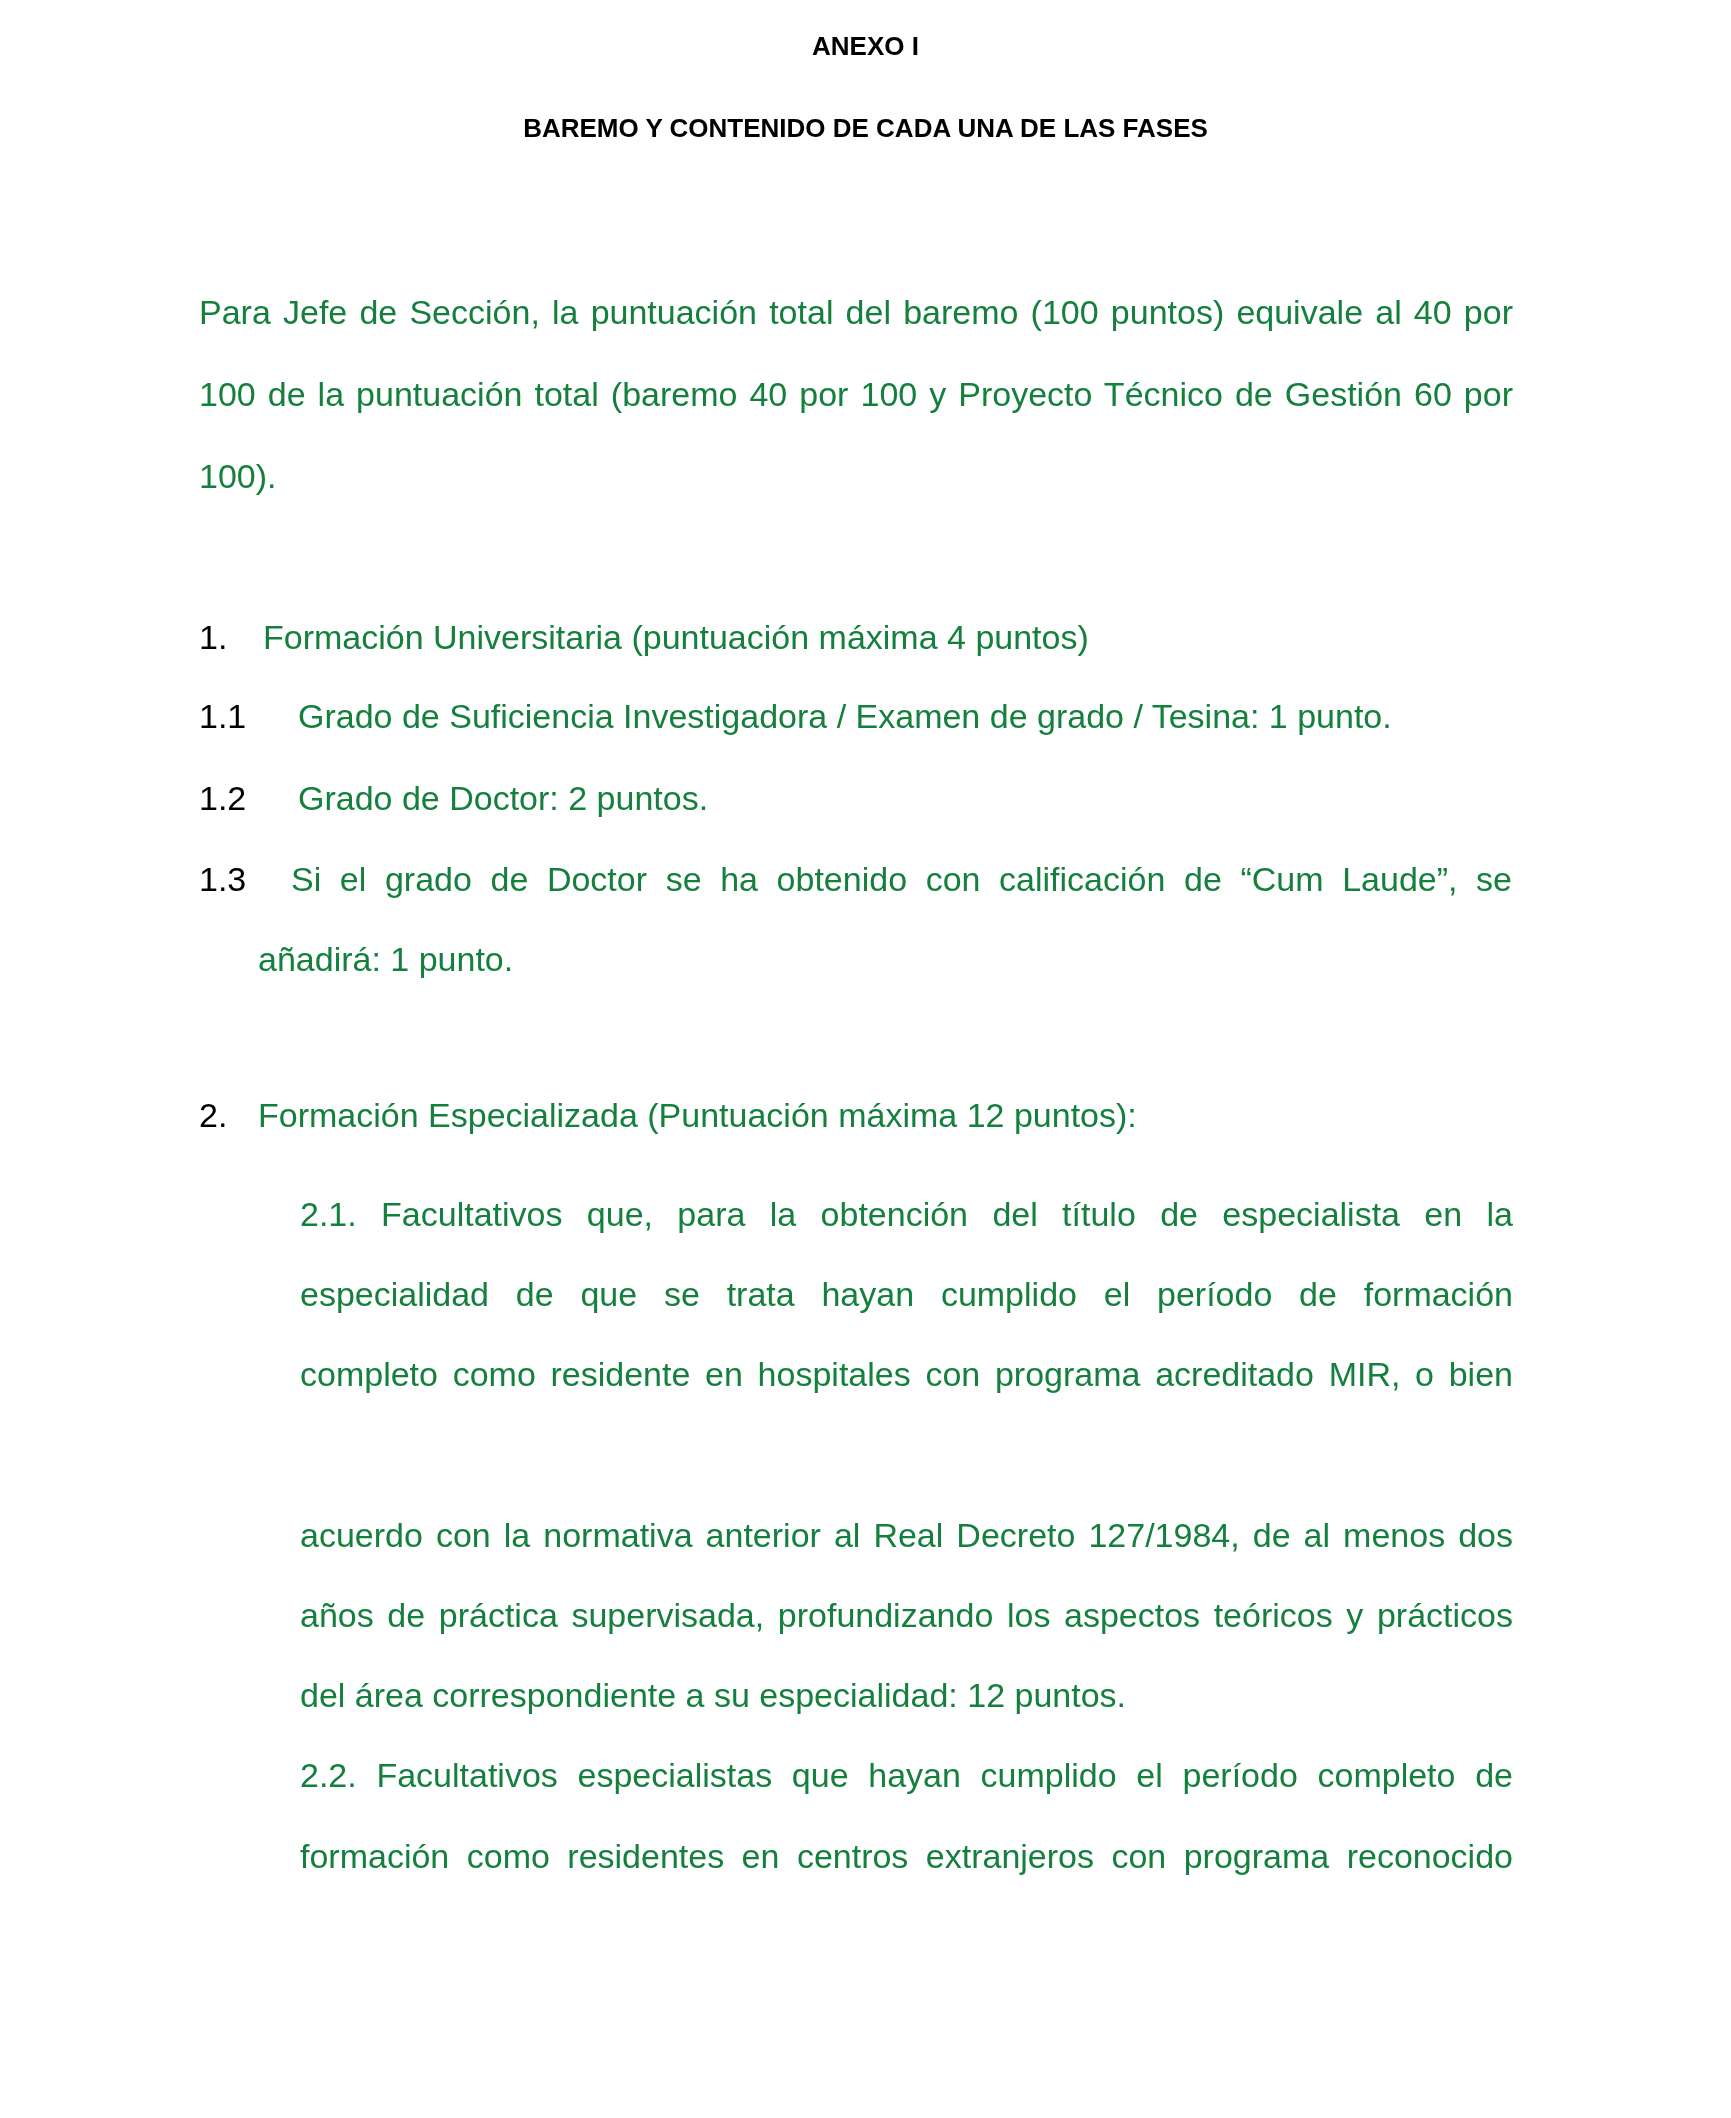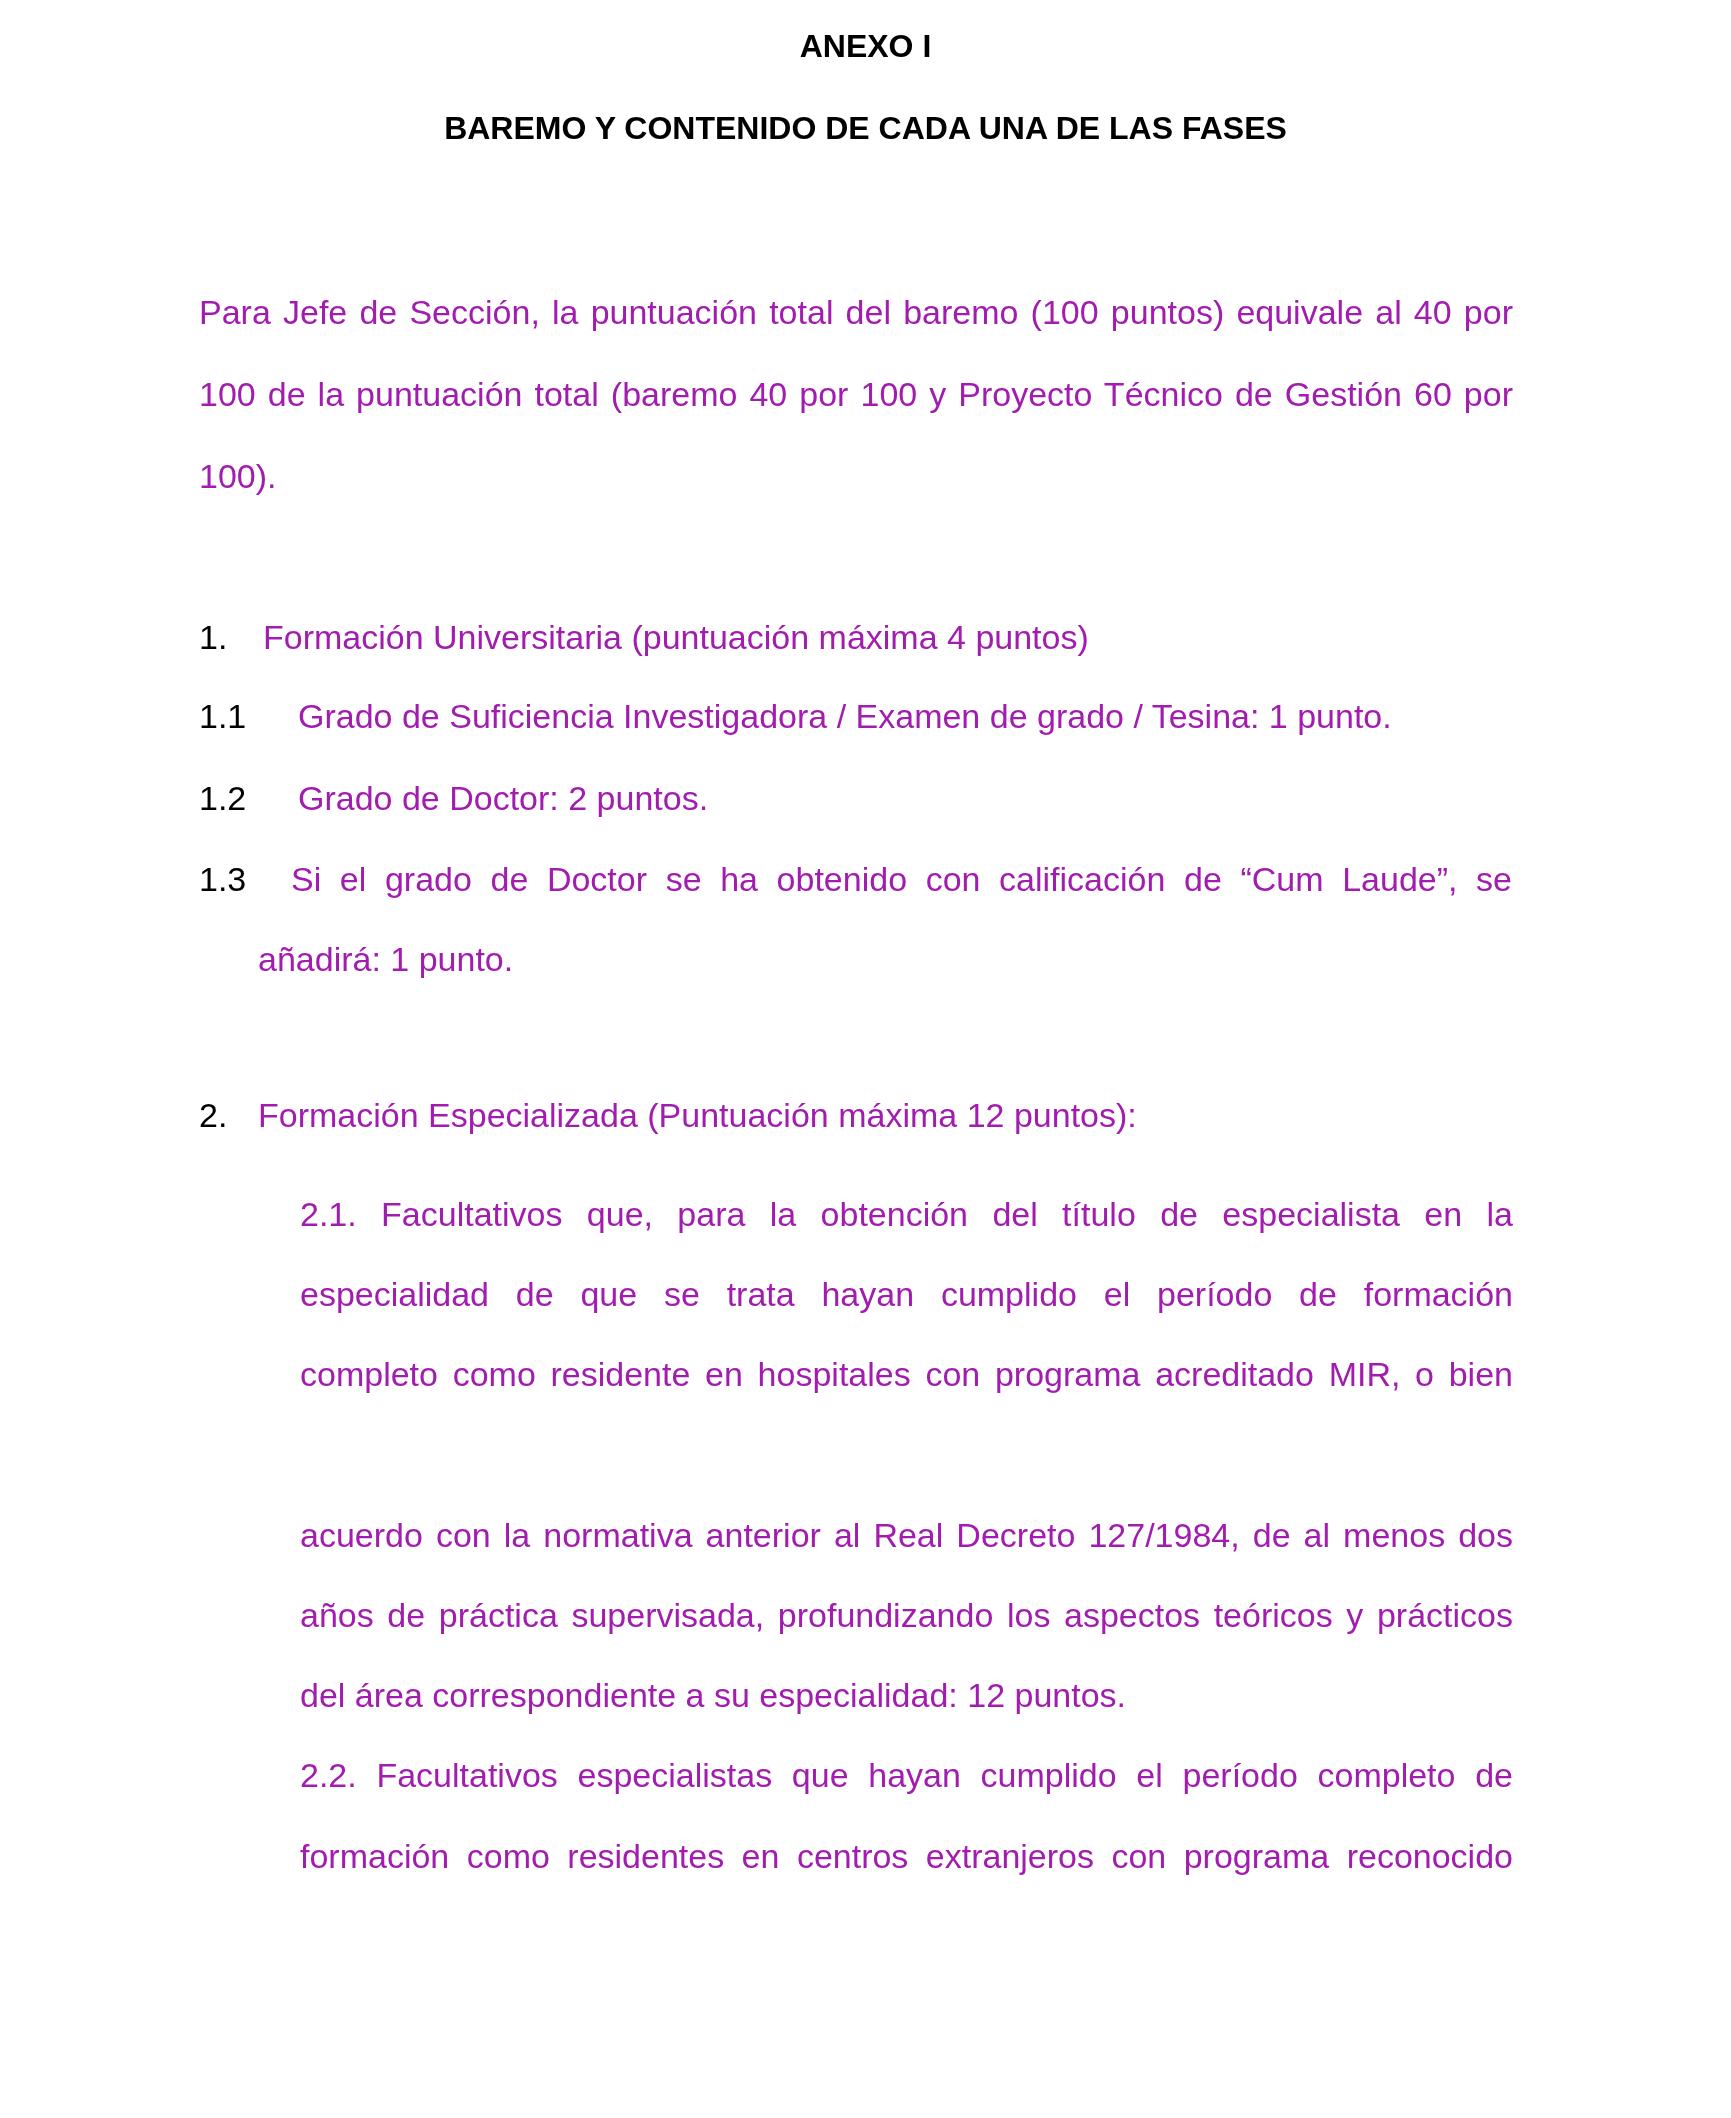--- a/index.html
+++ b/index.html
@@ -10,35 +10,35 @@
     background: #ffffff;
     font-family: "Liberation Sans", sans-serif;
     color: #000000;
     overflow: hidden;
   }
   .line {
     position: absolute;
     font-size: 34px;
     line-height: 81px;
     height: 81px;
-    color: #a21caf;
+    color: #15803d;
     white-space: nowrap;
   }
   .jl {
     white-space: normal;
     text-align: justify;
     text-align-last: justify;
   }
   .title-line {
     position: absolute;
     left: 0;
     width: 100%;
     text-align: center;
     font-weight: bold;
-    font-size: 32px;
+    font-size: 26px;
     line-height: 81px;
     height: 81px;
     white-space: nowrap;
   }
   .num { position: absolute; font-size: 34px; line-height: 81px; height: 81px; white-space: nowrap; }
 </style>
 </head>
 <body>
 
 <div class="page" style="background: rgb(255, 255, 255);">

